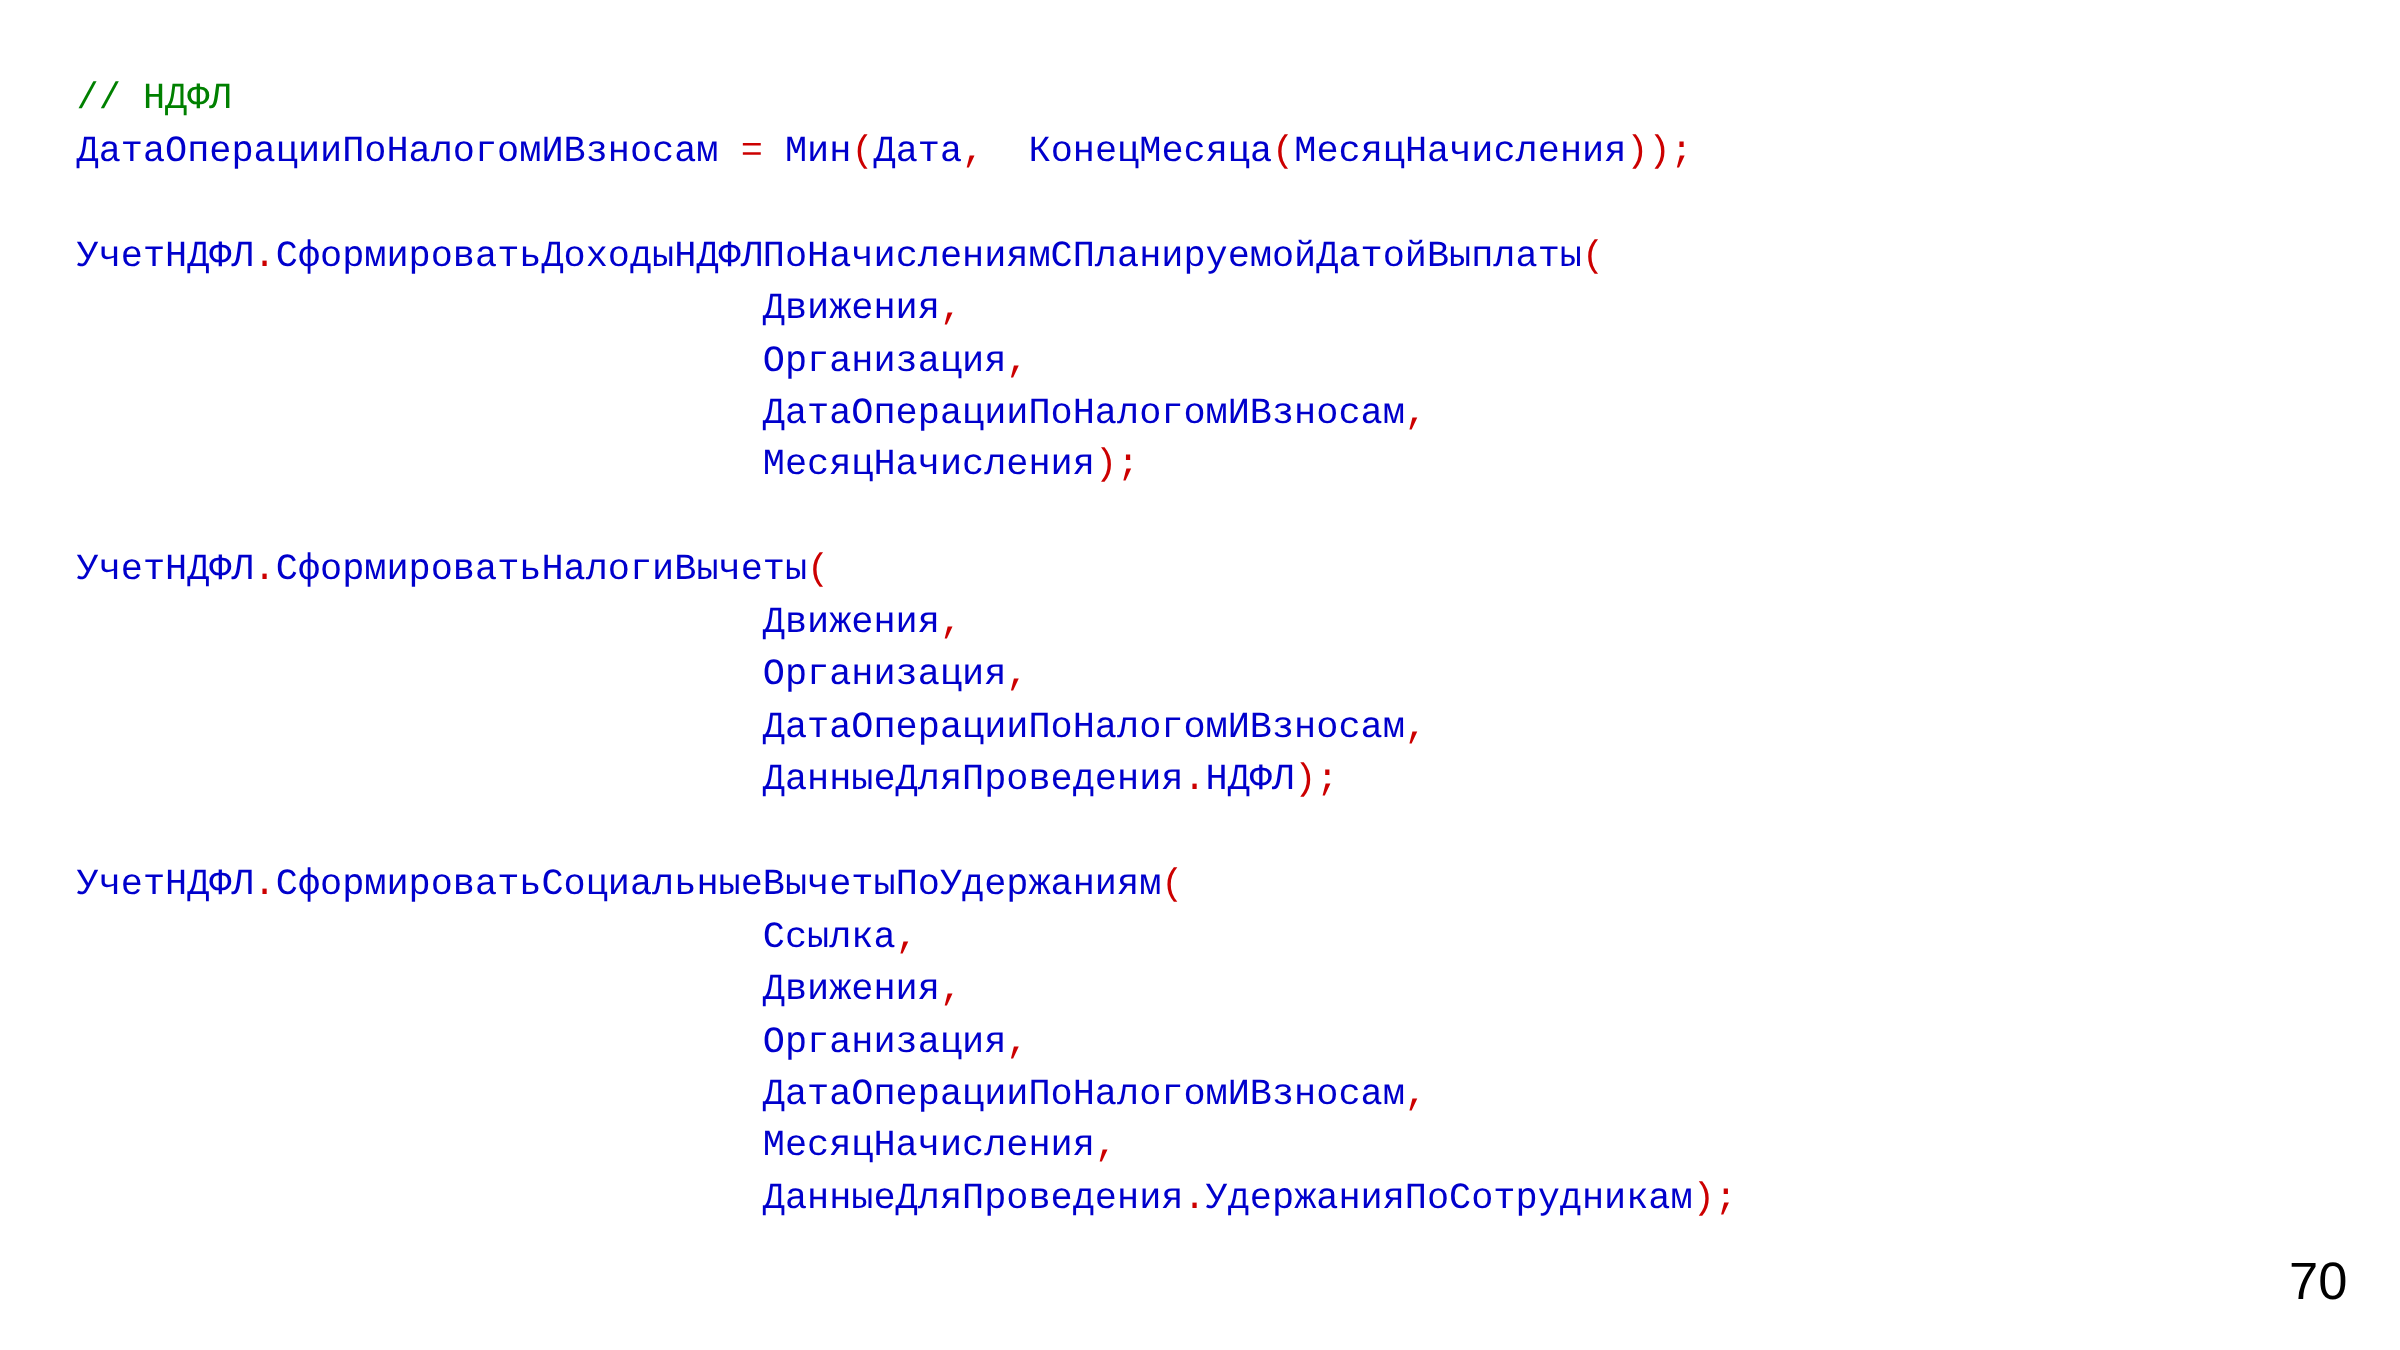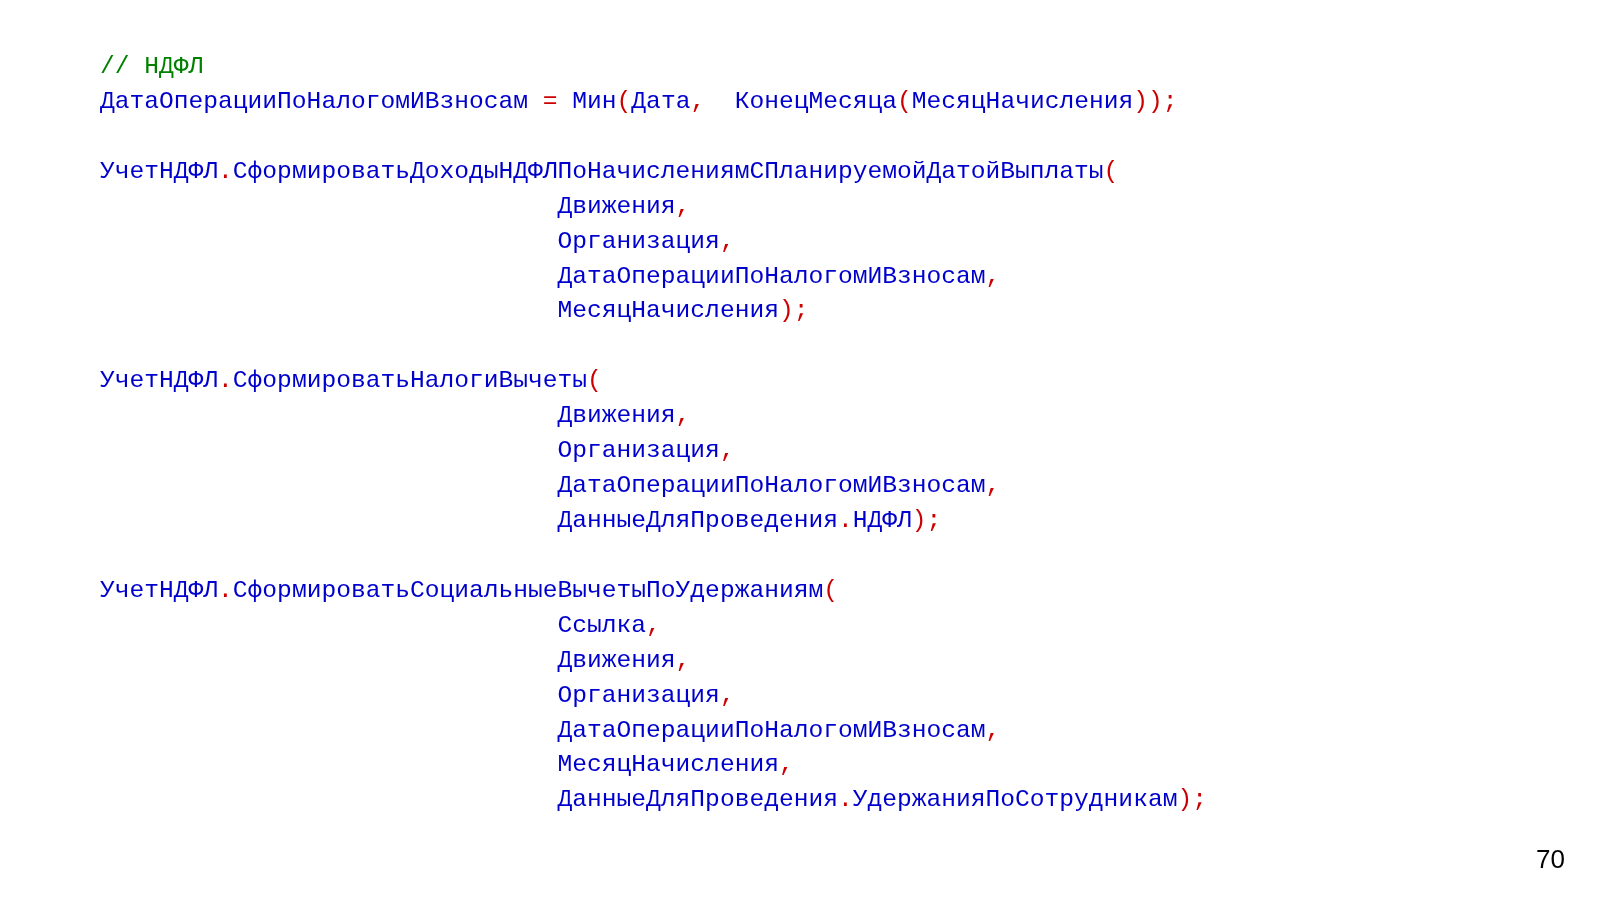--- a/index.html
+++ b/index.html
@@ -5,36 +5,36 @@
   html, body {
     margin: 0;
     padding: 0;
     width: 1600px;
     height: 900px;
     background: #ffffff;
     overflow: hidden;
   }
   pre.code {
     margin: 0;
-    padding: 50px 0 0 100px;
+    padding: 50px 0 0 51px;
     font-family: "Courier New", Courier, monospace;
     font-size: 24.6px;
     line-height: 1.42;
     white-space: pre;
     letter-spacing: 0;
   }
   .c  { color: #008000; } 
   .id { color: #0000cc; } 
   .pn { color: #cc0000; } 
   .page-num {
     position: absolute;
     right: 35px;
     bottom: 25px;
     font-family: Arial, Helvetica, sans-serif;
-    font-size: 26px;
+    font-size: 35px;
     color: #000;
   }
 </style>
 </head>
 <body>
 
 <pre class="code" id="code"><span class="c">// НДФЛ</span>
 <span class="id">ДатаОперацииПоНалогомИВзносам</span> <span class="pn">=</span> <span class="id">Мин</span><span class="pn">(</span><span class="id">Дата</span><span class="pn">,</span>  <span class="id">КонецМесяца</span><span class="pn">(</span><span class="id">МесяцНачисления</span><span class="pn">));</span>
 
 <span class="id">УчетНДФЛ</span><span class="pn">.</span><span class="id">СформироватьДоходыНДФЛПоНачислениямСПланируемойДатойВыплаты</span><span class="pn">(</span>

